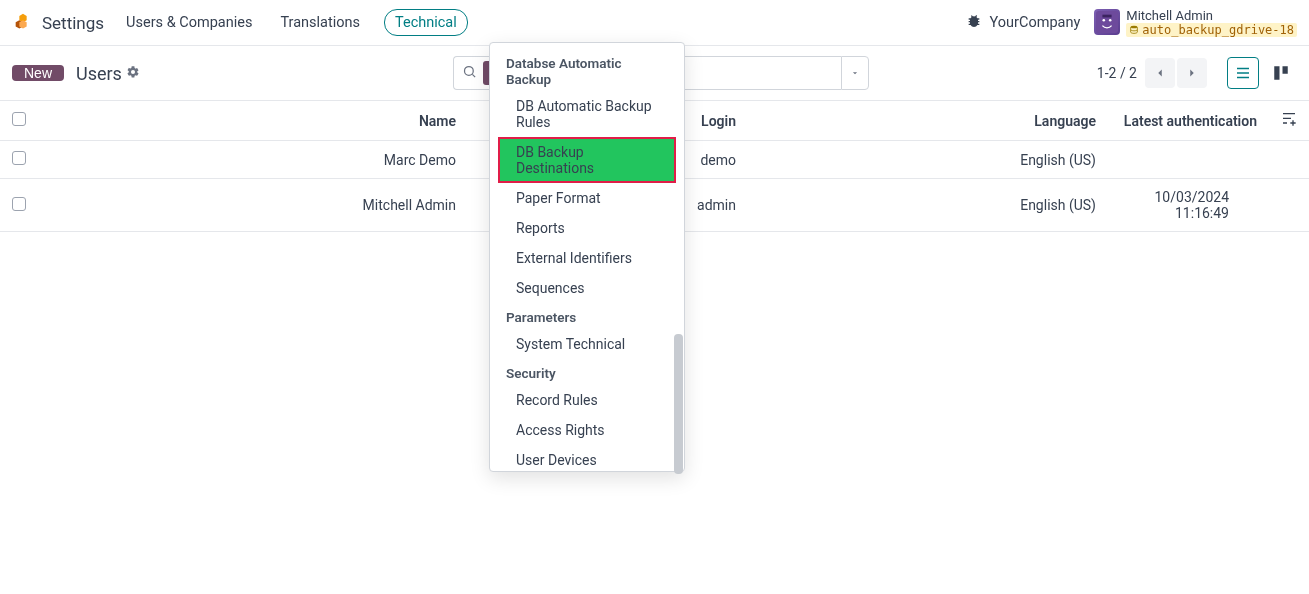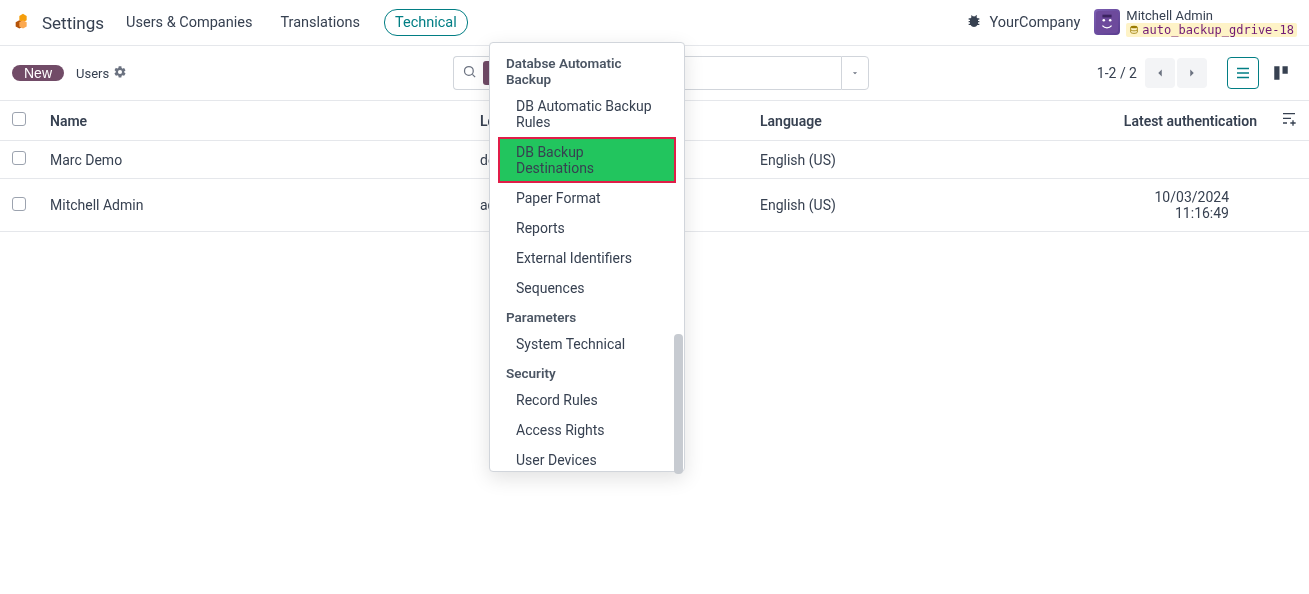--- a/index.html
+++ b/index.html
@@ -54,45 +54,45 @@
     position: relative;
   }
   .avatar svg { width: 22px; height: 22px; }
   .user-block { display: flex; align-items: center; cursor: pointer; }
   .user-info { display: flex; flex-direction: column; line-height: 1.2; }
   .user-name { font-size: 13px; color: #374151; }
   .db-badge {
     font-family: monospace;
     font-size: 12px;
     background: #fef3c7;
-    color: #701a75;
+    color: #a16207;
     padding: 0 3px;
     border-radius: 2px;
     display: inline-flex;
     align-items: center;
     gap: 3px;
   }
   .db-badge svg { width: 10px; height: 10px; }
   
   .control-panel {
     display: flex;
     align-items: center;
     padding: 10px 12px;
     gap: 8px;
   }
   .btn-new {
     background: #714b67;
     color: #fff;
     border: none;
     padding: 0 12px;
-    border-radius: 12px;
+    border-radius: 4px;
     font-size: 14px;
     cursor: pointer;
   }
-  .breadcrumb-title { font-size: 13px; color: #374151; margin-left: 4px; display: inline-flex; align-items: center; gap: 4px;}
+  .breadcrumb-title { font-size: 18px; color: #374151; margin-left: 4px; display: inline-flex; align-items: center; gap: 4px;}
   .gear-icon { color: #6b7280; cursor: pointer; font-size: 14px;}
   .search-wrap {
     display: flex;
     align-items: center;
     border: 1px solid #d1d5db;
     border-radius: 4px;
     height: 34px;
     min-width: 400px;
     position: relative;
     margin-left: 40px;
@@ -158,21 +158,21 @@
     display: inline-flex; align-items: center; justify-content: center;
     color: #374151;
   }
   .view-btn.active { border: 1.5px solid #017e84; color: #017e84; }
   
   .list-table {
     width: 100%;
     border-collapse: collapse;
   }
   .list-table th, .list-table td {
-    text-align: left;
+    text-align: right;
     padding: 10px 12px;
     border-bottom: 1px solid #e5e7eb;
     font-size: 14px;
   }
   .list-table th {
     font-weight: 600;
     color: #374151;
     background: #fff;
     border-top: 1px solid #e5e7eb;
   }

